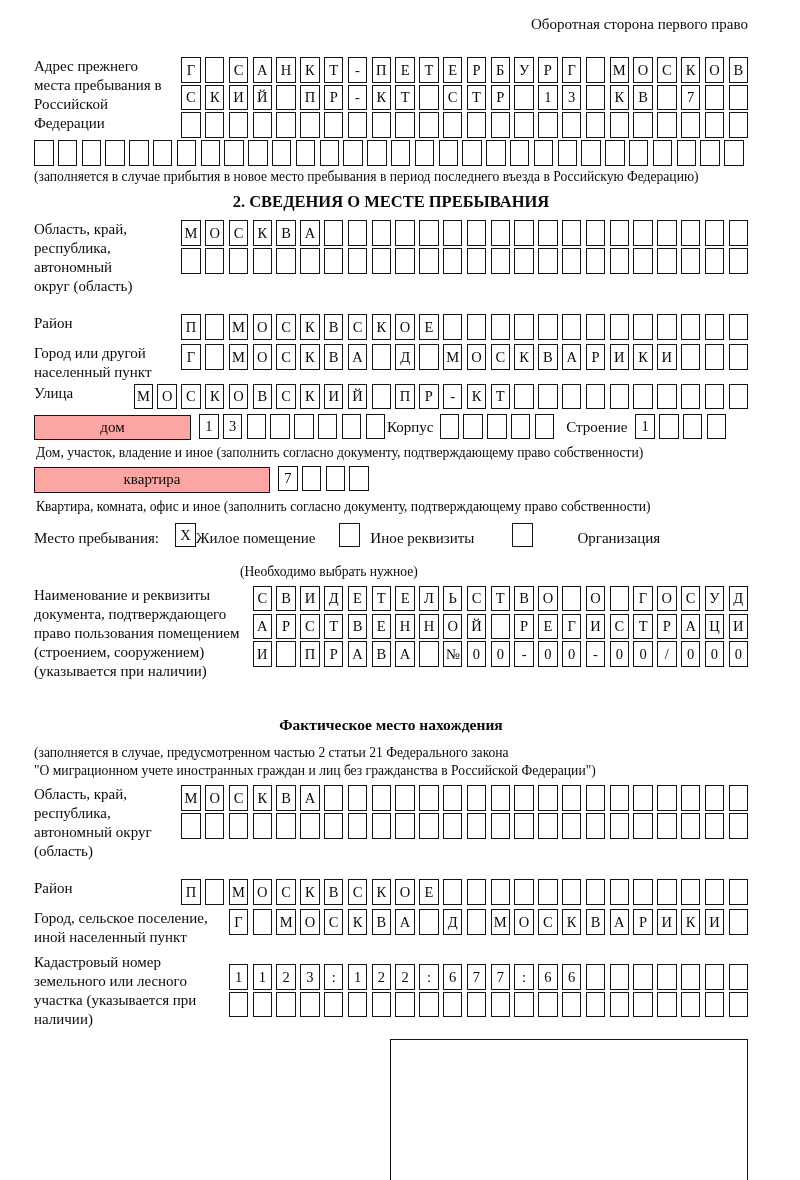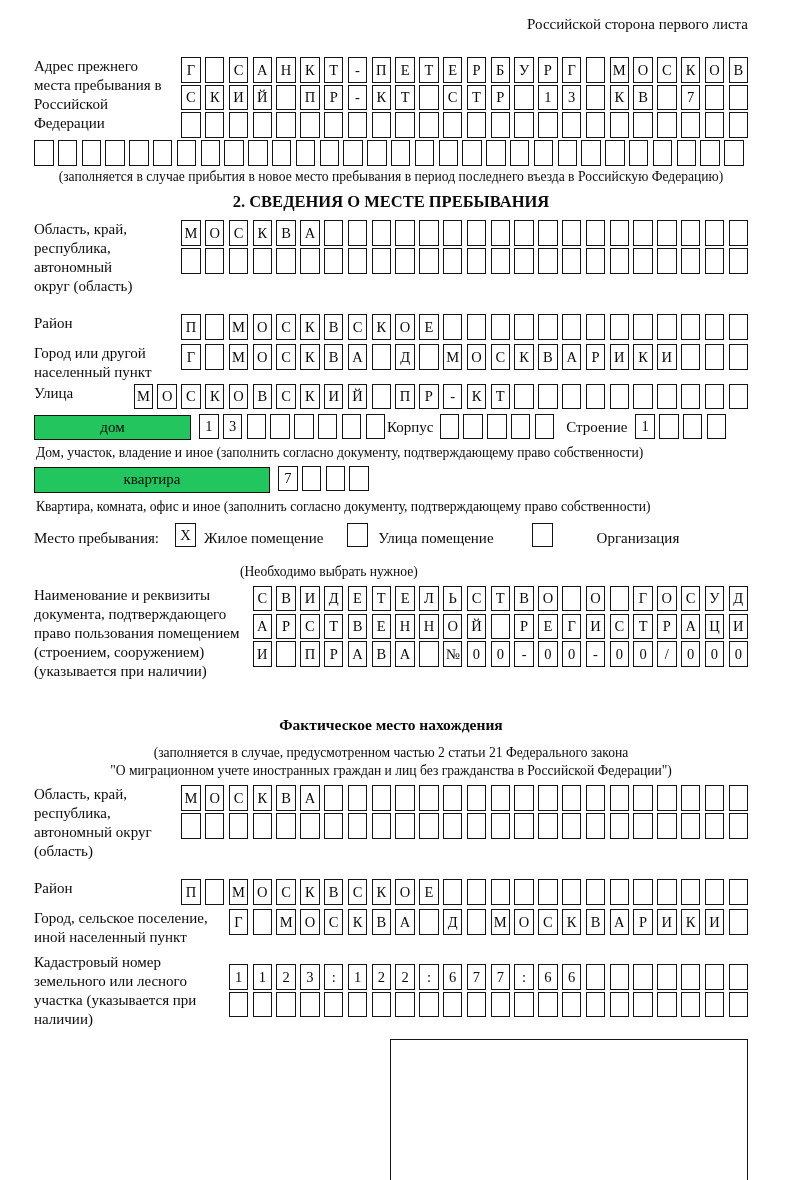--- a/index.html
+++ b/index.html
@@ -15,44 +15,44 @@
   .lbl  { font-size:15px; line-height:1.26; }
   .rcol { margin-left:auto; }
 
   .boxes { display:flex; gap:4.3px; margin-bottom:2.2px; justify-content:flex-end; }
   .cb {
     flex:none; width:19.5px; height:25.5px; border:1.6px solid #141414;
     display:flex; align-items:center; justify-content:center;
     font-size:14.5px; line-height:1; background:#fff;
   }
   .wide-box {
-    flex:none; height:25.5px; border:1.6px solid #141414; background:#22c55e;
+    flex:none; height:25.5px; border:1.6px solid #141414; background:#fca5a5;
     display:flex; align-items:center; justify-content:center; font-size:15px;
   }
   .caption { font-size:13.6px; line-height:1.3; }
-  .caption.center { text-align:center; }
+  .caption.center { }
   .sec-title { text-align:center; font-weight:bold; font-size:16.5px; margin:7px 0 8px 0; }
   .sub-title { text-align:center; font-weight:bold; font-size:15.5px; margin:14px 0 10px 0; }
   .inline-lbl { font-size:15px; white-space:nowrap; }
 
   .stay-row { display:flex; align-items:flex-end; margin-top:8px; }
   .cb-check {
     flex:none; width:21px; height:24px; border:1.6px solid #141414;
     display:flex; align-items:center; justify-content:center; font-size:14.5px;
   }
   .stamp-wrap { width:358px; margin-left:auto; margin-top:10px; }
   .stamp-box  { width:358px; height:178px; border:1.7px solid #141414; background:#fff; }
   .mb2 { margin-bottom:2px; }
 </style>
 </head>
 <body>
 
 <div class="page">
 
-  <div class="header-note">Российской сторона первого листа</div>
+  <div class="header-note">Оборотная сторона первого право</div>
 
   <div class="frow">
     <div class="lbl" style="width:132px">Адрес прежнего места пребывания в Российской Федерации</div>
     <div class="rcol">
       <div class="boxes">
           <span class="cb">Г</span>
           <span class="cb"></span>
           <span class="cb">С</span>
           <span class="cb">А</span>
           <span class="cb">Н</span>
@@ -359,23 +359,23 @@
         <span class="cb"></span>
         <span class="cb"></span>
         <span class="cb"></span>
       </div>
   </div>
   <div class="caption" style="margin:4px 0 0 2px">Квартира, комната, офис и иное (заполнить согласно документу, подтверждающему право собственности)</div>
 
   <div class="stay-row">
     <span class="inline-lbl">Место пребывания:</span>
     <span class="cb-check" style="margin-left:16px">X</span>
-    <span class="inline-lbl" style="margin-left:8px">Жилое помещение</span>
+    <span class="inline-lbl" style="">Жилое помещение</span>
     <span class="cb-check" style="margin-left:24px"></span>
-    <span class="inline-lbl" style="margin-left:10px">Улица помещение</span>
+    <span class="inline-lbl" style="margin-left:10px">Иное реквизиты</span>
     <span class="cb-check" style="margin-left:38px"></span>
     <span class="inline-lbl" style="margin-left:44px">Организация</span>
   </div>
   <div class="caption" style="margin:16px 0 5px 206px">(Необходимо выбрать нужное)</div>
 
   <div class="frow" style="min-height:116px">
     <div class="lbl" style="width:222px">Наименование и реквизиты документа, подтверждающего право пользования помещением (строением, сооружением) (указывается при наличии)</div>
     <div class="rcol">
       <div class="boxes">
           <span class="cb">С</span>

